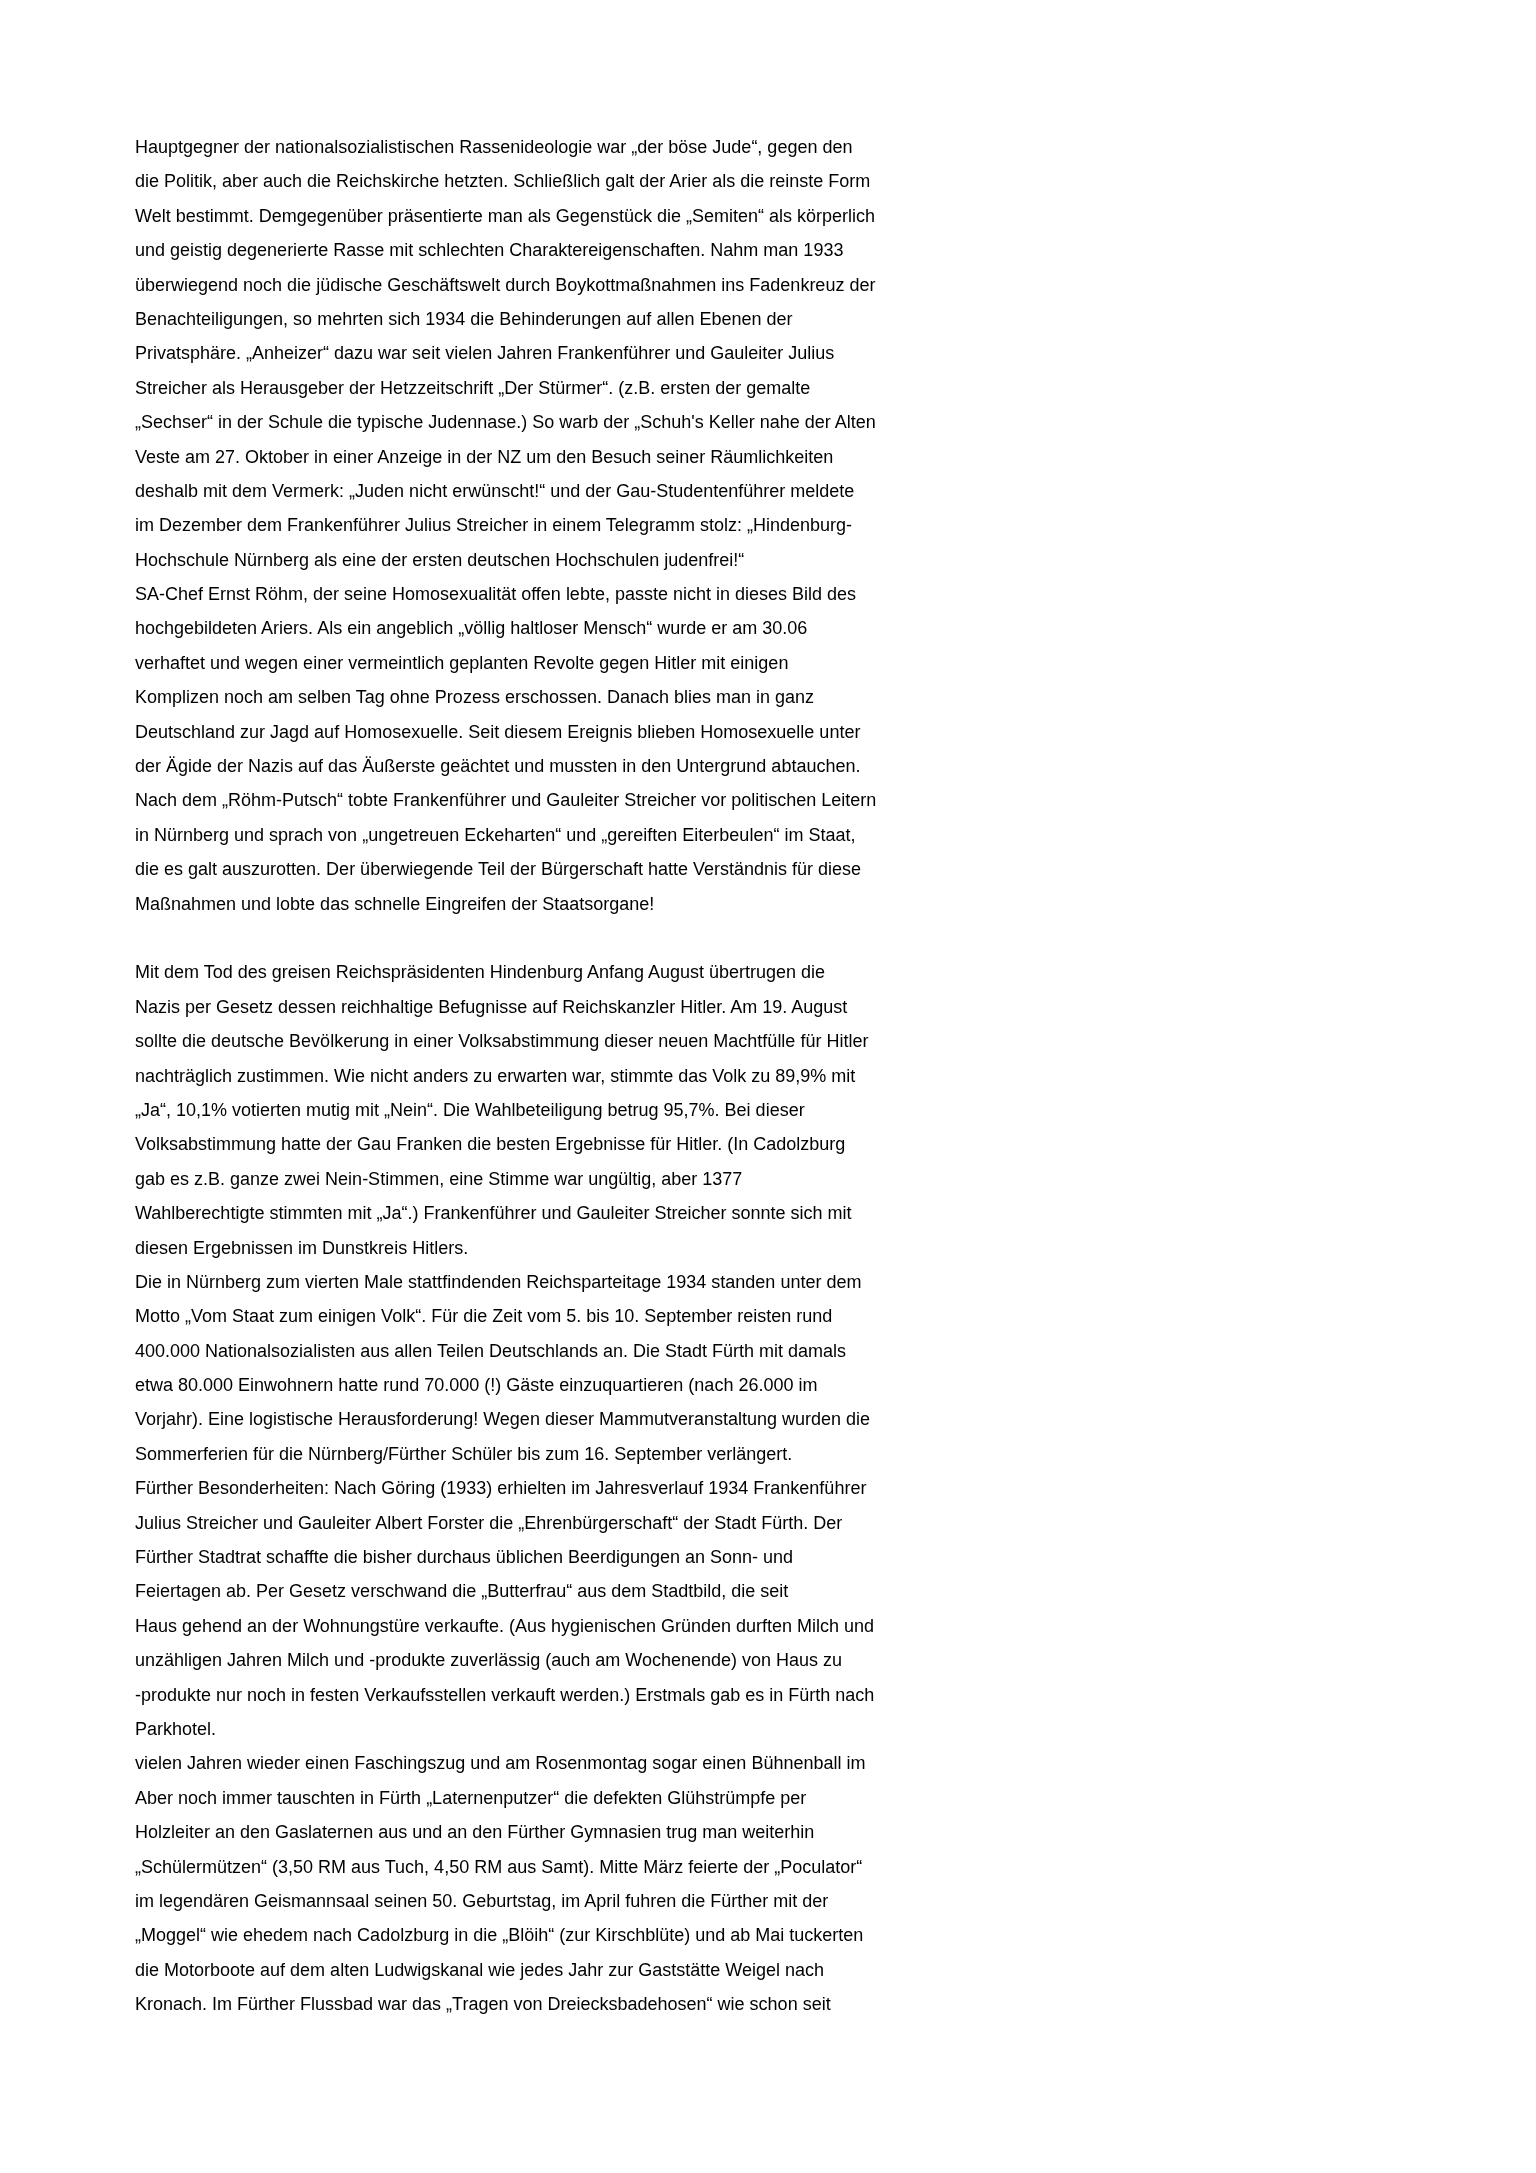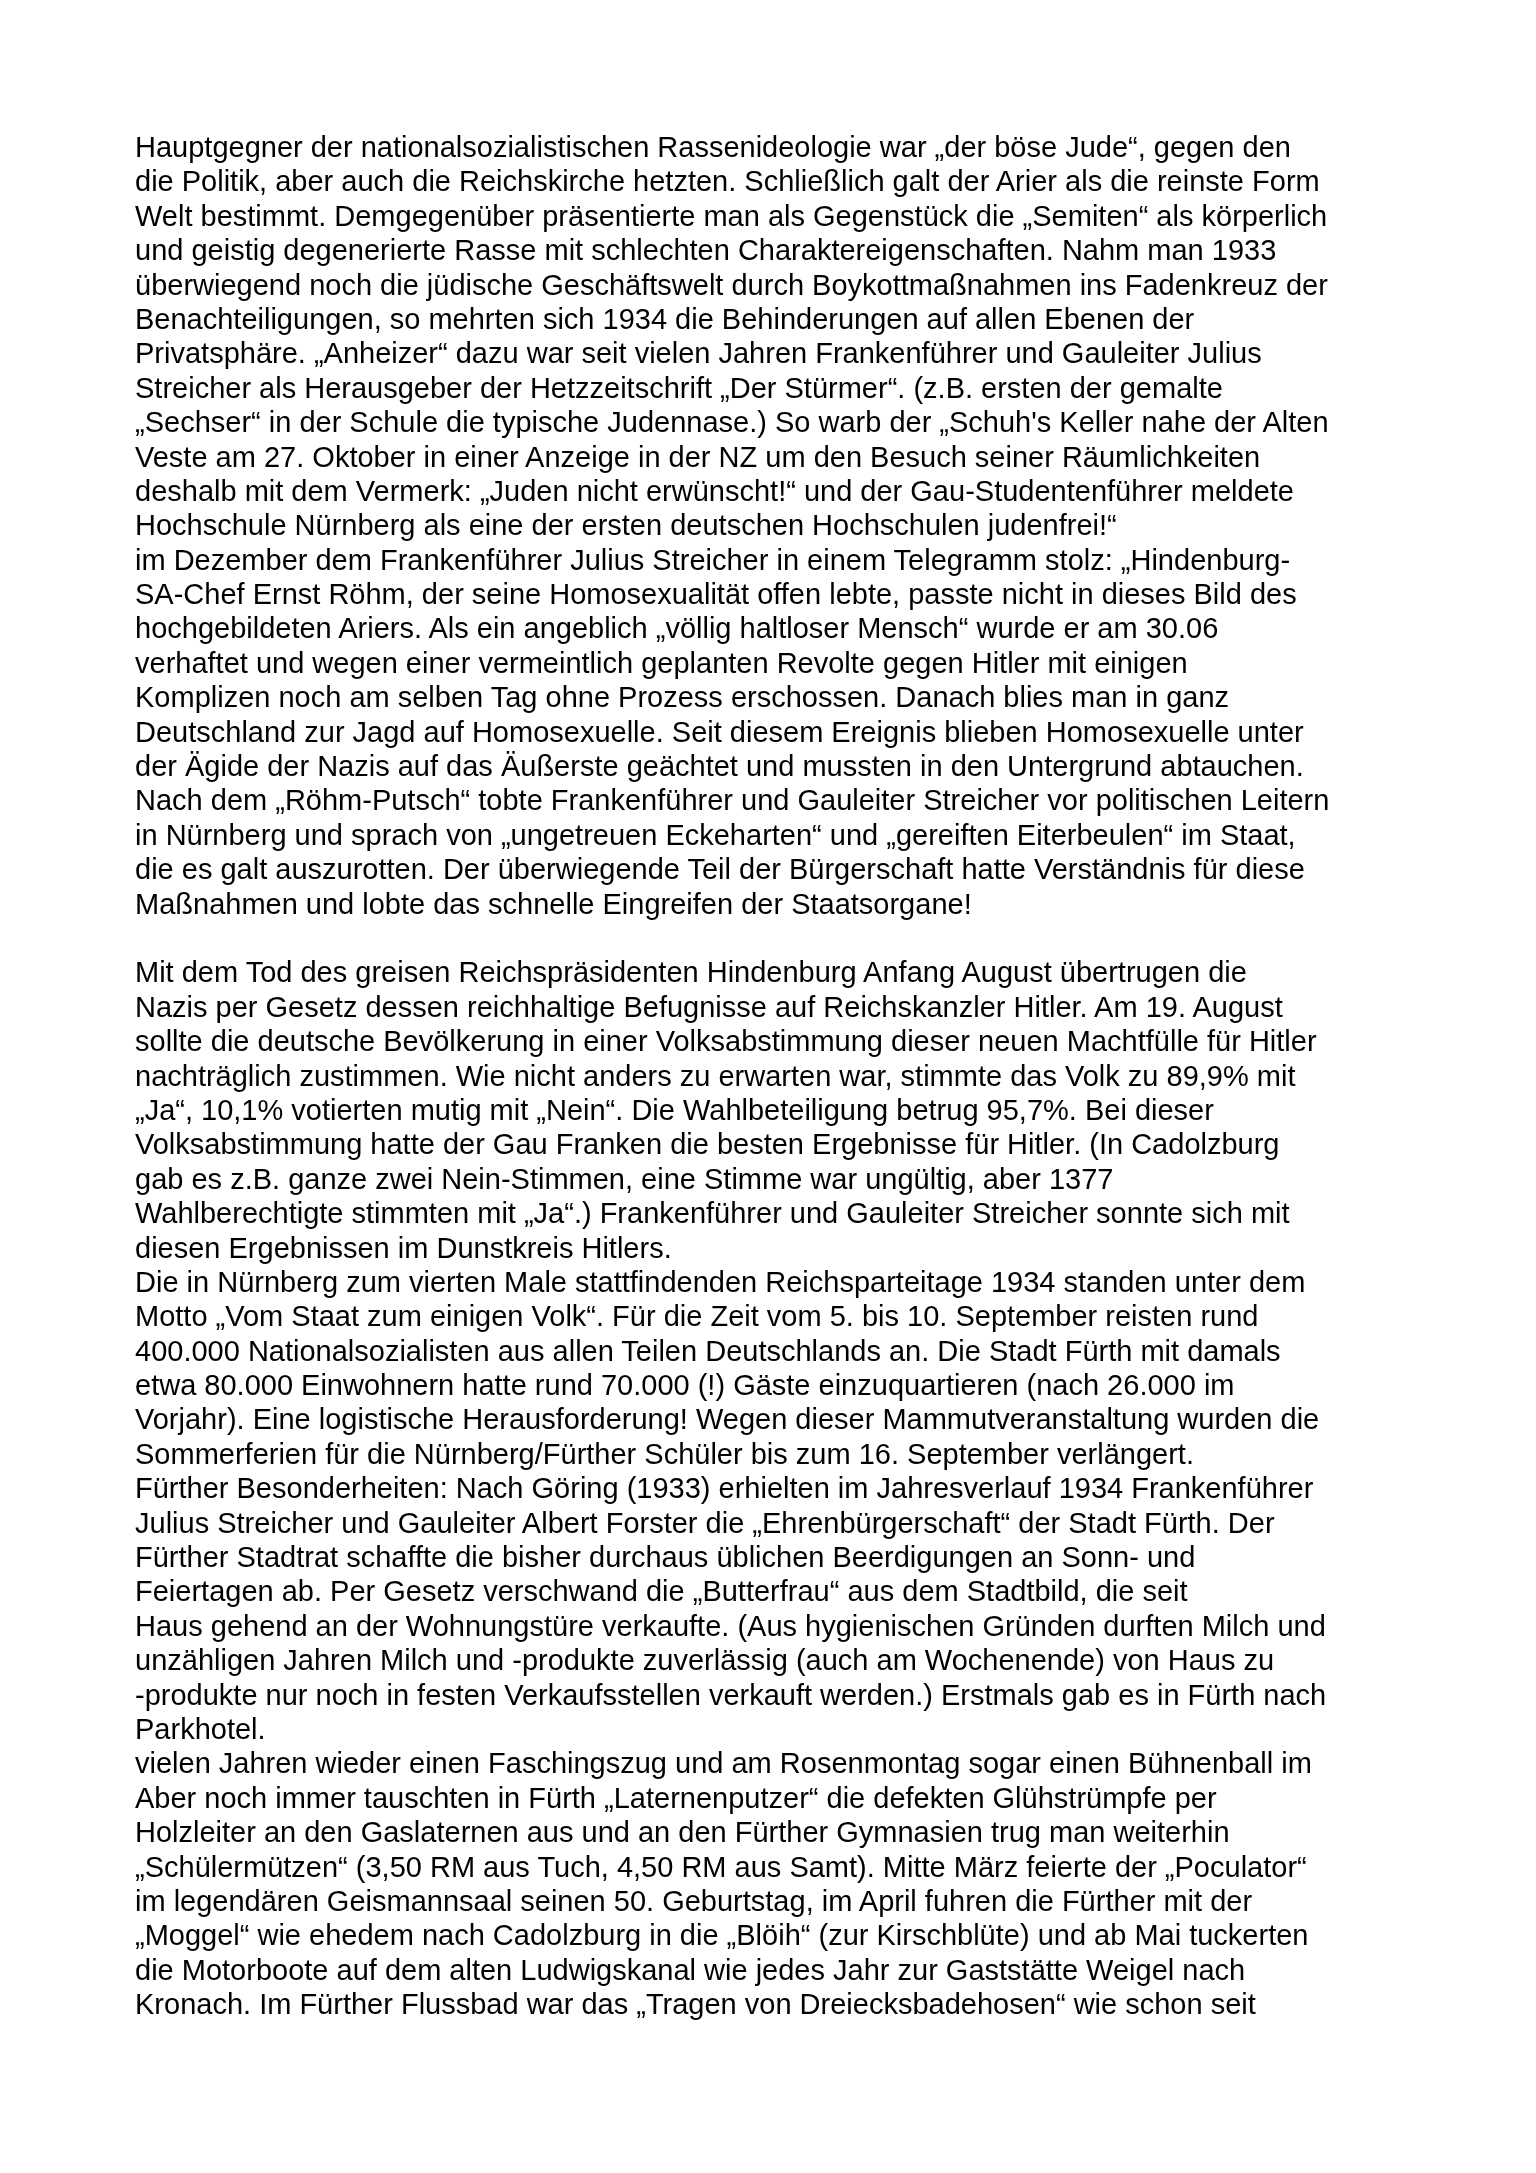--- a/index.html
+++ b/index.html
@@ -18,21 +18,21 @@
     height: 2173px;
     background: #ffffff;
     overflow: hidden;
   }
   .text-block {
     position: absolute;
     left: 135px;
     top: 130px;
     width: 1300px;
     font-family: "Liberation Sans", "DejaVu Sans", sans-serif;
-    font-size: 29px;
+    font-size: 18px;
     line-height: 34.4px;
     color: #000000;
     letter-spacing: 0px;
   }
   .line {
     white-space: pre;
     height: 34.4px;
   }
   .line.blank {
     height: 34.4px;
@@ -47,22 +47,22 @@
       <div class="line">die Politik, aber auch die Reichskirche hetzten. Schließlich galt der Arier als die reinste Form</div>
       <div class="line">Welt bestimmt. Demgegenüber präsentierte man als Gegenstück die „Semiten“ als körperlich</div>
       <div class="line">und geistig degenerierte Rasse mit schlechten Charaktereigenschaften. Nahm man 1933</div>
       <div class="line">überwiegend noch die jüdische Geschäftswelt durch Boykottmaßnahmen ins Fadenkreuz der</div>
       <div class="line">Benachteiligungen, so mehrten sich 1934 die Behinderungen auf allen Ebenen der</div>
       <div class="line">Privatsphäre. „Anheizer“ dazu war seit vielen Jahren Frankenführer und Gauleiter Julius</div>
       <div class="line">Streicher als Herausgeber der Hetzzeitschrift „Der Stürmer“. (z.B. ersten der gemalte</div>
       <div class="line">„Sechser“ in der Schule die typische Judennase.) So warb der „Schuh's Keller nahe der Alten</div>
       <div class="line">Veste am 27. Oktober in einer Anzeige in der NZ um den Besuch seiner Räumlichkeiten</div>
       <div class="line">deshalb mit dem Vermerk: „Juden nicht erwünscht!“ und der Gau-Studentenführer meldete</div>
+      <div class="line">im Dezember dem Frankenführer Julius Streicher in einem Telegramm stolz: „Hindenburg-</div>
       <div class="line">Hochschule Nürnberg als eine der ersten deutschen Hochschulen judenfrei!“</div>
-      <div class="line">im Dezember dem Frankenführer Julius Streicher in einem Telegramm stolz: „Hindenburg-</div>
       <div class="line">SA-Chef Ernst Röhm, der seine Homosexualität offen lebte, passte nicht in dieses Bild des</div>
       <div class="line">hochgebildeten Ariers. Als ein angeblich „völlig haltloser Mensch“ wurde er am 30.06</div>
       <div class="line">verhaftet und wegen einer vermeintlich geplanten Revolte gegen Hitler mit einigen</div>
       <div class="line">Komplizen noch am selben Tag ohne Prozess erschossen. Danach blies man in ganz</div>
       <div class="line">Deutschland zur Jagd auf Homosexuelle. Seit diesem Ereignis blieben Homosexuelle unter</div>
       <div class="line">der Ägide der Nazis auf das Äußerste geächtet und mussten in den Untergrund abtauchen.</div>
       <div class="line">Nach dem „Röhm-Putsch“ tobte Frankenführer und Gauleiter Streicher vor politischen Leitern</div>
       <div class="line">in Nürnberg und sprach von „ungetreuen Eckeharten“ und „gereiften Eiterbeulen“ im Staat,</div>
       <div class="line">die es galt auszurotten. Der überwiegende Teil der Bürgerschaft hatte Verständnis für diese</div>
       <div class="line">Maßnahmen und lobte das schnelle Eingreifen der Staatsorgane!</div>

